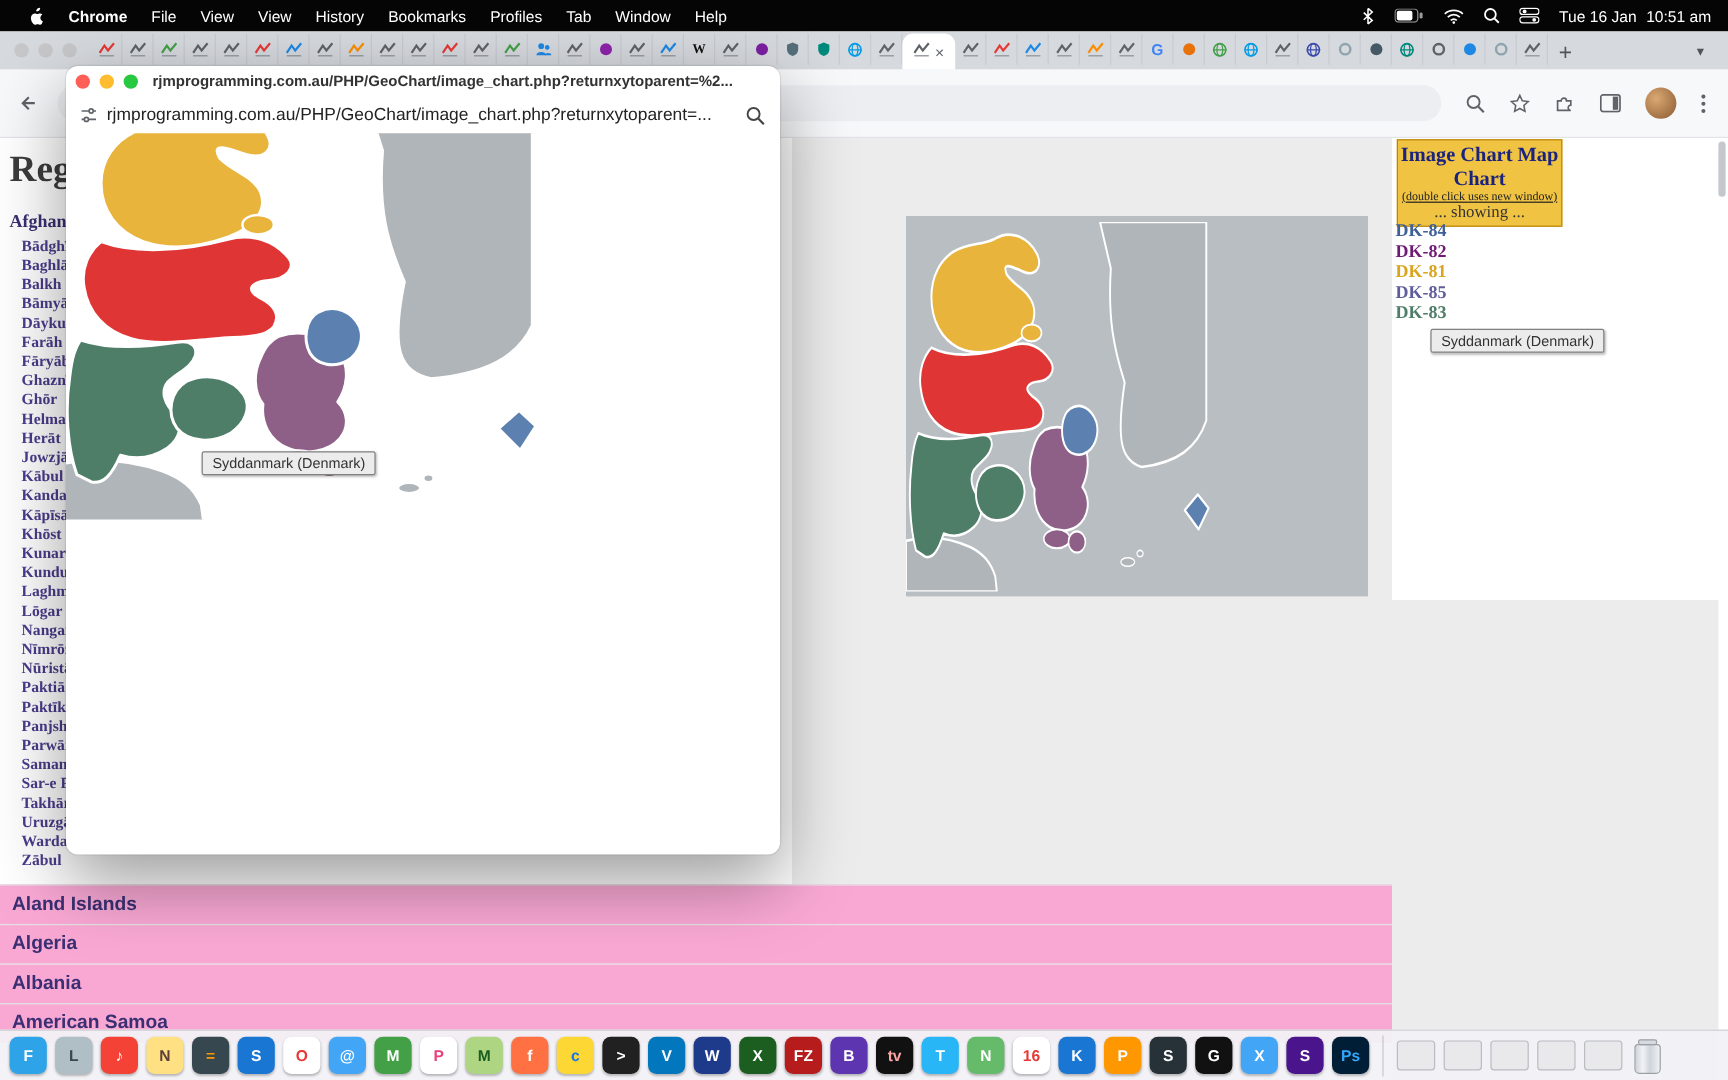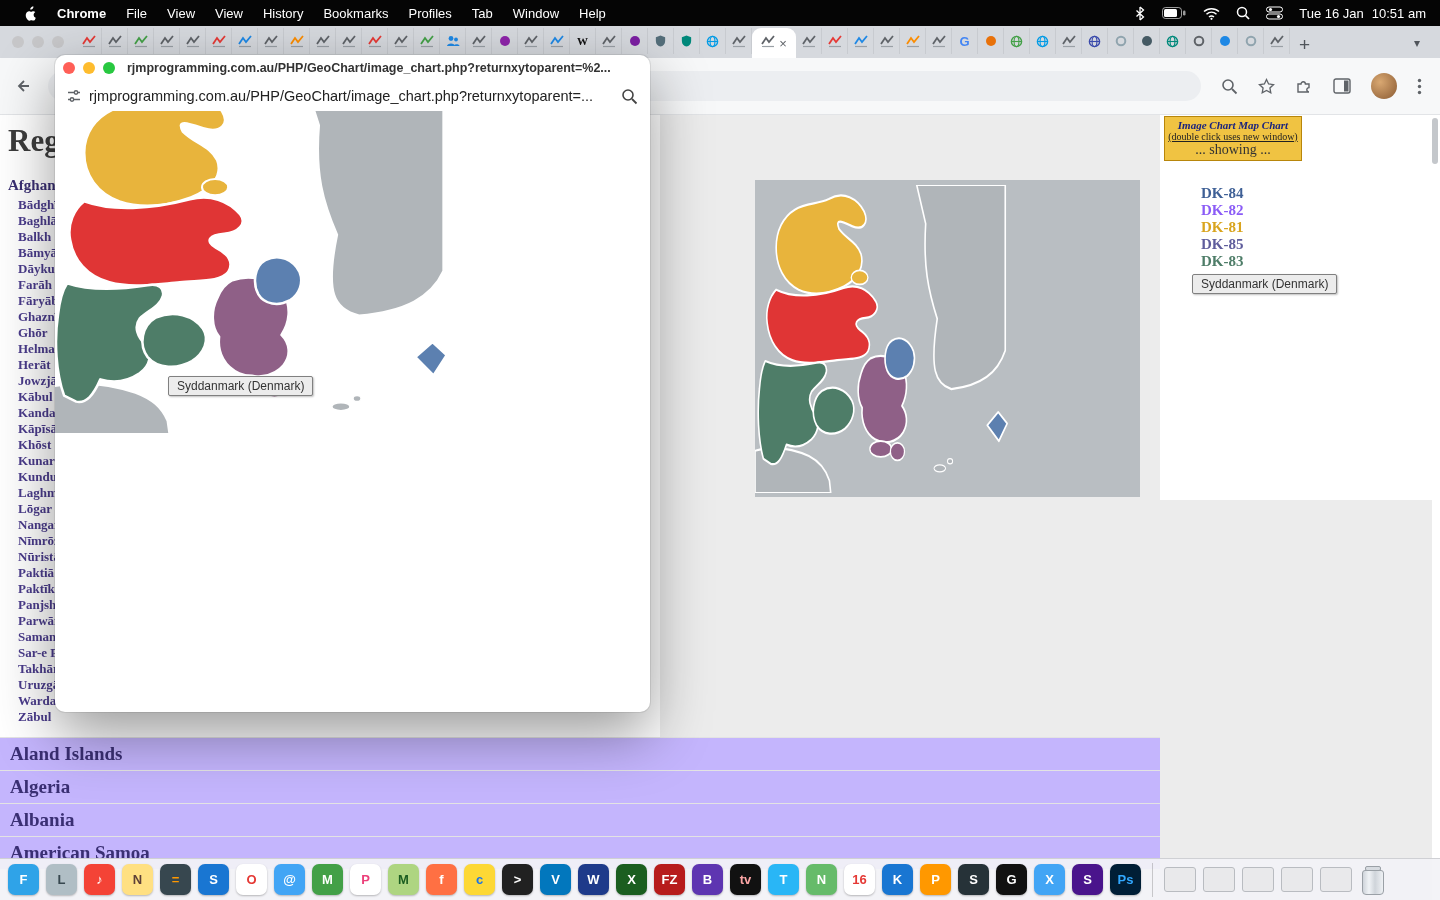--- a/index.html
+++ b/index.html
@@ -41,30 +41,30 @@
   .content{position:relative;width:1440px;height:785px;background:#fff;overflow:hidden;}
   .grey-panel{position:absolute;left:660px;top:0;width:500px;height:622px;background:#ececec;}
   .right-grey{position:absolute;left:1160px;top:385px;width:272px;height:400px;background:#ececec;}
   .page-heading{position:absolute;left:8px;top:8px;font-family:"Liberation Serif",serif;font-weight:bold;font-size:31px;color:#3c3c3c;}
   .country-list{position:absolute;left:8px;top:62px;width:640px;font-family:"Liberation Serif",serif;color:#4b3c8c;}
   .cl-heading{font-weight:bold;font-size:15px;color:#3a2f73;margin-bottom:3px;}
   .cl-item{font-size:13px;font-weight:600;line-height:16px;padding-left:10px;}
   .main-map{position:absolute;left:755px;top:65px;width:385px;height:317px;overflow:hidden;}
   .info-box{position:absolute;left:1164px;top:1px;width:138px;background:#f0c342;border:1px solid #b8860b;
             text-align:center;padding:2px 2px;box-sizing:border-box;font-family:"Liberation Serif",serif;}
-  .ib1{font-size:11px;font-weight:bold;color:#1a237e;font-style:italic;}
+  .ib1{font-size:17px;font-weight:bold;color:#1a237e;}
   .ib2{font-size:10px;color:#222;text-decoration:underline;}
   .ib3{font-size:14px;color:#333;}
-  .legend{position:absolute;left:1201px;top:70px;font-family:"Liberation Serif",serif;font-size:15px;font-weight:bold;line-height:17px;}
+  .legend{position:absolute;left:1163px;top:70px;font-family:"Liberation Serif",serif;font-size:15px;font-weight:bold;line-height:17px;}
   .tooltip{background:#ececec;border:1px solid #808080;padding:2px 8px;font-size:12px;color:#333;
            white-space:nowrap;box-shadow:1px 1px 2px rgba(0,0,0,.25);border-radius:2px;}
   .main-tooltip{position:absolute;left:1192px;top:159px;}
   .bottom-rows{position:absolute;left:0;top:622px;width:1160px;}
   .b-row{height:32px;border-top:1px solid #e3e3e3;display:flex;align-items:center;padding-left:10px;
-         font-family:Liberation Serif, serif;font-weight:bold;font-size:19px;color:#3a2f73;background:#c4b5fd;}
+         font-family:Liberation Sans, sans-serif;font-weight:bold;font-size:16px;color:#3a2f73;background:#f9a8d4;}
   .scroll-thumb{position:absolute;right:2px;top:3px;width:6px;height:46px;background:#c4c7cb;border-radius:3px;}
 
   
   .popup{position:absolute;left:55px;top:55px;width:595px;height:657px;background:#fff;border-radius:10px;
          box-shadow:0 22px 60px rgba(0,0,0,.4),0 0 0 1px rgba(0,0,0,.08);z-index:150;overflow:hidden;}
   .popup-titlebar{height:26px;display:flex;align-items:center;padding:0 8px;gap:8px;}
   .p-light{width:12px;height:12px;border-radius:50%;}
   .p-red{background:#ff5f57;}.p-yellow{background:#febc2e;}.p-green{background:#28c840;}
   .popup-title{flex:1;font-weight:bold;font-size:12.5px;color:#333;white-space:nowrap;overflow:hidden;text-overflow:ellipsis;margin-left:4px;padding-right:14px;}
   .popup-urlrow{height:30px;display:flex;align-items:center;padding:0 12px;gap:8px;font-size:14.5px;color:#222;}
@@ -521,21 +521,21 @@
       </div>
 
     <div class="info-box">
       <div class="ib1">Image Chart Map Chart</div>
       <div class="ib2">(double click uses new window)</div>
       <div class="ib3">... showing ...</div>
     </div>
 
     <div class="legend" id="legend">
         <div style="color: rgb(63, 96, 150);">DK-84</div>
-        <div style="color: #8b5cf6;">DK-82</div>
+        <div style="color: #701a75;">DK-82</div>
         <div style="color: rgb(217, 164, 30);">DK-81</div>
         <div style="color: rgb(95, 93, 156);">DK-85</div>
         <div style="color: rgb(78, 125, 104);">DK-83</div>
       </div>
 
     <div class="tooltip main-tooltip">Syddanmark (Denmark)</div>
 
     <div class="bottom-rows" id="bottom-rows">
         <div class="b-row">Aland Islands</div>
         <div class="b-row">Algeria</div>

